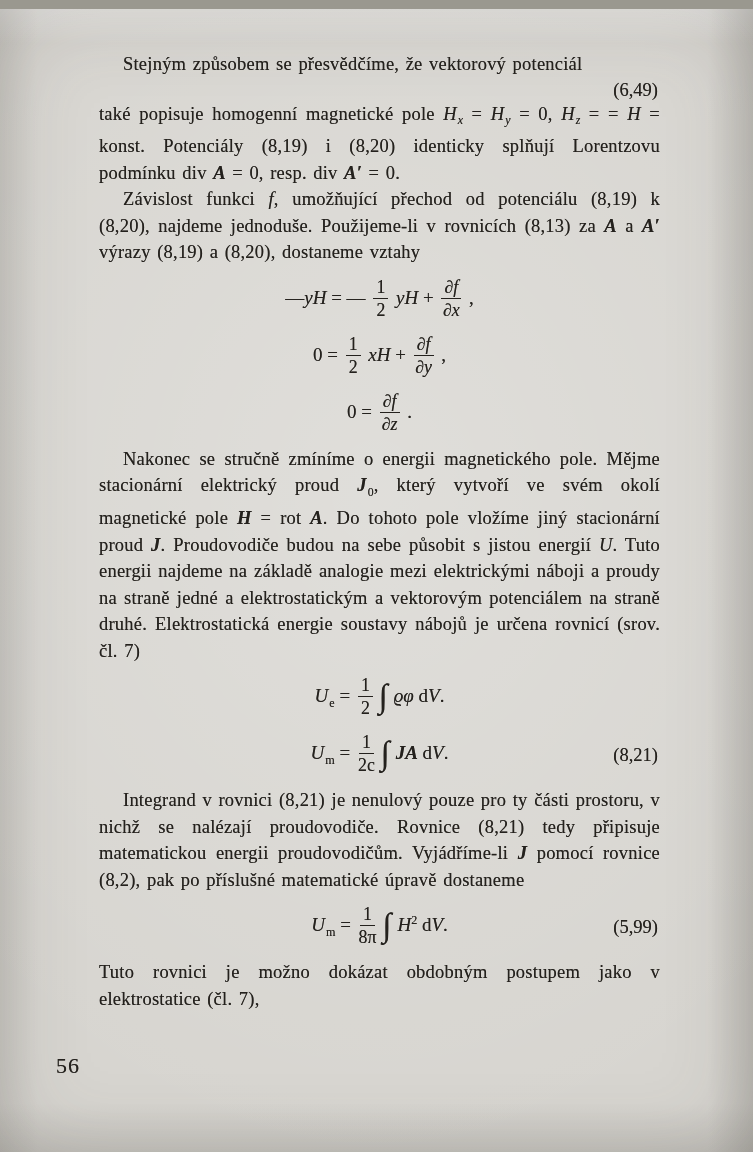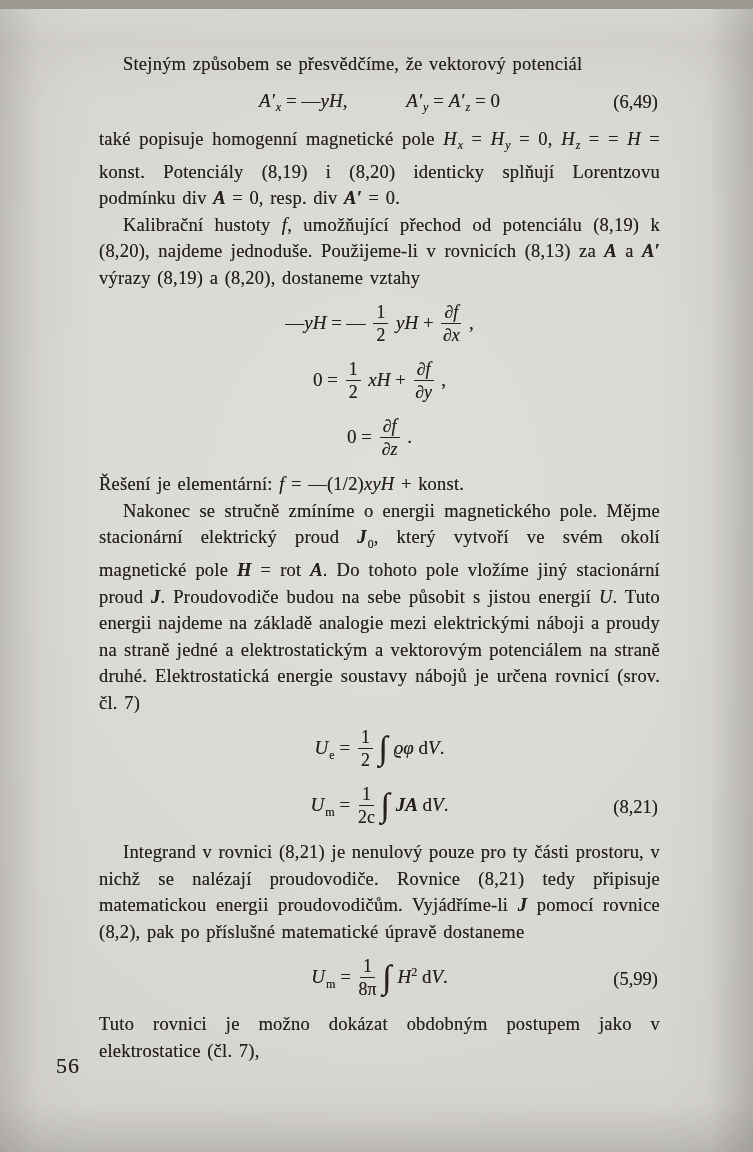--- a/index.html
+++ b/index.html
@@ -50,27 +50,26 @@
 </style>
 </head>
 <body>
 
 <div class="page">
   <div class="text-block">
 
     <p class="para indent"><span>Stejným způsobem se přesvědčíme, že vektorový potenciál</span></p>
 
     <div class="equation">
-      <span><span class="run-i">A′</span><span class="run-sub run-i">x</span><span> = —</span><span class="run-i">yH</span><span>,</span><span class="run-gap"></span><span class="run-i">A′</span><span class="run-sub run-i">y</span><span> = </span><span class="run-i">A′</span><span class="run-sub run-i">z</span><span> = 0</span></span>
       <span class="eq-tag">(6,49)</span>
     </div>
 
     <p class="para"><span>také popisuje homogenní magnetické pole </span><span class="run-i">H</span><span class="run-sub run-i">x</span><span> = </span><span class="run-i">H</span><span class="run-sub run-i">y</span><span> = 0, </span><span class="run-i">H</span><span class="run-sub run-i">z</span><span> = = </span><span class="run-i">H</span><span> = konst. Potenciály (8,19) i (8,20) identicky splňují Lorentzovu podmínku div </span><span class="run-bi">A</span><span> = 0, resp. div </span><span class="run-bi">A′</span><span> = 0.</span></p>
 
-    <p class="para indent"><span>Kalibrační hustoty </span><span class="run-i">f</span><span>, umožňující přechod od potenciálu (8,19) k (8,20), najdeme jednoduše. Použijeme-li v rovnicích (8,13) za </span><span class="run-bi">A</span><span> a </span><span class="run-bi">A′</span><span> výrazy (8,19) a (8,20), dostaneme vztahy</span></p>
+    <p class="para indent"><span>Závislost funkci </span><span class="run-i">f</span><span>, umožňující přechod od potenciálu (8,19) k (8,20), najdeme jednoduše. Použijeme-li v rovnicích (8,13) za </span><span class="run-bi">A</span><span> a </span><span class="run-bi">A′</span><span> výrazy (8,19) a (8,20), dostaneme vztahy</span></p>
 
     <div class="equation">
       <span><span>—</span><span class="run-i">yH</span><span> = — </span><span class="frac">
             <span class="num">1</span>
             <span class="den">2</span>
           </span><span> </span><span class="run-i">yH</span><span> + </span><span class="frac run-i">
             <span class="num">∂f</span>
             <span class="den">∂x</span>
           </span><span> ,</span></span>
     </div>
@@ -83,21 +82,20 @@
             <span class="den">∂y</span>
           </span><span> ,</span></span>
     </div>
     <div class="equation">
       <span><span>0 = </span><span class="frac run-i">
             <span class="num">∂f</span>
             <span class="den">∂z</span>
           </span><span> .</span></span>
     </div>
 
-    <p class="para"><span>Řešení je elementární: </span><span class="run-i">f</span><span> = —(1/2)</span><span class="run-i">xyH</span><span> + konst.</span></p>
 
     <p class="para indent"><span>Nakonec se stručně zmíníme o energii magnetického pole. Mějme stacionární elektrický proud </span><span class="run-bi">J</span><span class="run-sub">0</span><span>, který vytvoří ve svém okolí magnetické pole </span><span class="run-bi">H</span><span> = rot </span><span class="run-bi">A</span><span>. Do tohoto pole vložíme jiný stacionární proud </span><span class="run-bi">J</span><span>. Proudovodiče budou na sebe působit s jistou energií </span><span class="run-i">U</span><span>. Tuto energii najdeme na základě analogie mezi elektrickými náboji a proudy na straně jedné a elektrostatickým a vektorovým potenciálem na straně druhé. Elektrostatická energie soustavy nábojů je určena rovnicí (srov. čl. 7)</span></p>
 
     <div class="equation">
       <span><span class="run-i">U</span><span class="run-sub">e</span><span> = </span><span class="frac">
             <span class="num">1</span>
             <span class="den">2</span>
           </span><span class="run-int">∫</span><span> </span><span class="run-i">ϱφ</span><span> d</span><span class="run-i">V</span><span>.</span></span>
     </div>
 

